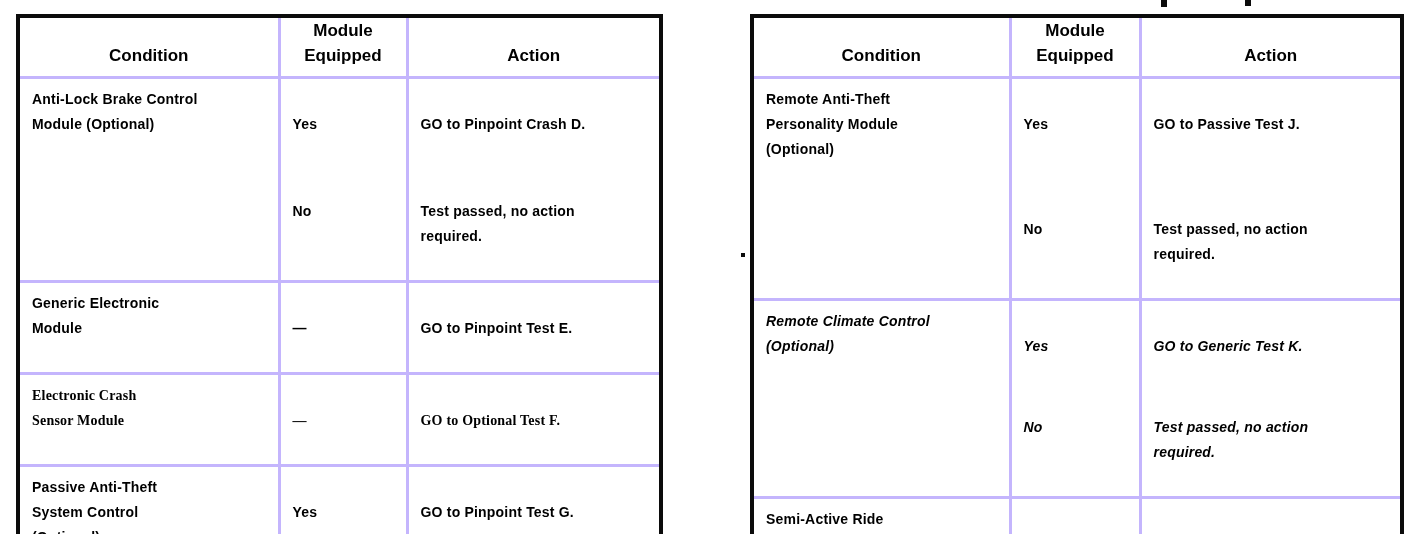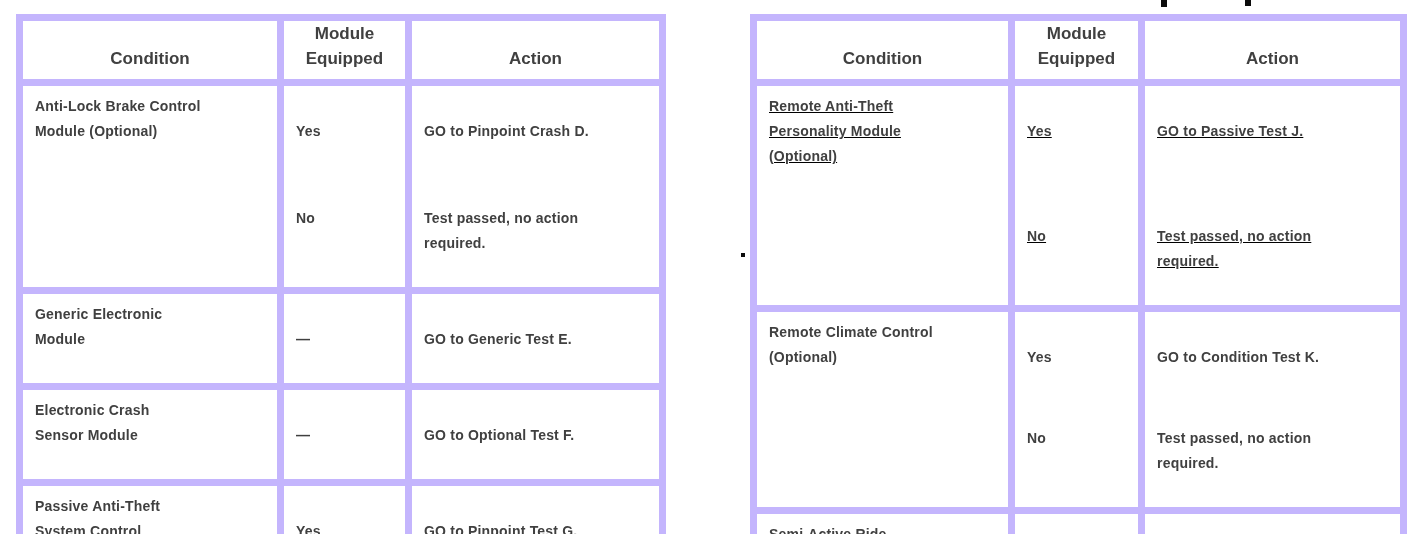--- a/index.html
+++ b/index.html
@@ -13,22 +13,22 @@
   .stage { position:absolute; left:0; top:0; width:1408px; height:534px; }
 
   table.diag {
     position:absolute;
     border-collapse:collapse;
     table-layout:fixed;
     background:#ffffff;
     border:4px solid #0b0b0b;
   }
   .diag th, .diag td {
-    border:7px solid #c4b5fd;
-    color:#404040;
+    border:3px solid #c4b5fd;
+    color:#000000;
     white-space:pre-line;
     overflow:hidden;
   }
   .diag th {
     font-weight:bold;
     font-size:17px;
     line-height:25px;
     text-align:center;
     vertical-align:bottom;
     padding:0 4px 8px 4px;
@@ -44,25 +44,25 @@
   #t-left  { left:16px;  top:14px; width:643px; }
   #t-right { left:750px; top:14px; width:650px; }
 
   .sub { white-space:pre-line; }
   .g56 { min-height:56px; }
   .g62 { min-height:62px; }
   .g74 { min-height:74px; }
   .g80 { min-height:80px; }
 
   .h58  { height:58px; }
-  .h60  { height:60px; }
+  .h60  { height:60px;font-family:Liberation Serif, serif; }
   .h120 { height:120px; }
   .h142 { height:142px; }
-  .h146 { height:146px;text-decoration:underline; }
-  .h119 { height:119px; }
+  .h146 { height:146px; }
+  .h119 { height:119px;font-style:italic; }
   .h128 { height:128px; }
 
   .tick, .speck { position:absolute; background:#0b0b0b; }
   .tick1  { left:1161px; top:0;     width:6px; height:7px; }
   .tick2  { left:1245px; top:0;     width:6px; height:6px; }
   .speck1 { left:741px;  top:253px; width:4px; height:4px; }
 </style>
 </head>
 <body>
 
@@ -98,21 +98,21 @@
 required.</div>
       </td>
     </tr>
     <tr class="h58">
       <td>Generic Electronic
 Module</td>
       <td>
         <div class="sub">—</div>
       </td>
       <td>
-        <div class="sub">GO to Generic Test E.</div>
+        <div class="sub">GO to Pinpoint Test E.</div>
       </td>
     </tr>
     <tr class="h60">
       <td>Electronic Crash
 Sensor Module</td>
       <td>
         <div class="sub">—</div>
       </td>
       <td>
         <div class="sub">GO to Optional Test F.</div>
@@ -163,21 +163,21 @@
       </td>
     </tr>
     <tr class="h119">
       <td>Remote Climate Control
 (Optional)</td>
       <td>
         <div class="sub g56">Yes</div>
         <div class="sub">No</div>
       </td>
       <td>
-        <div class="sub g56">GO to Condition Test K.</div>
+        <div class="sub g56">GO to Generic Test K.</div>
         <div class="sub">Test passed, no action
 required.</div>
       </td>
     </tr>
     <tr class="h128">
       <td>Semi-Active Ride
 Control Module
 (Optional)</td>
       <td>
         <div class="sub g74">Yes</div>

